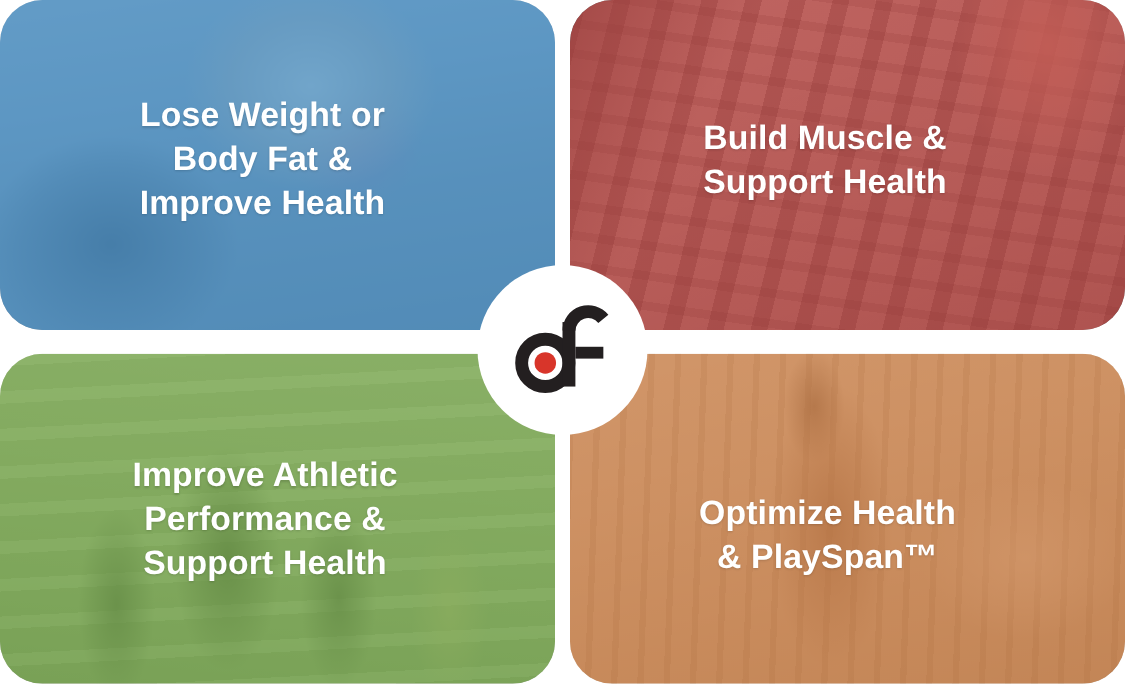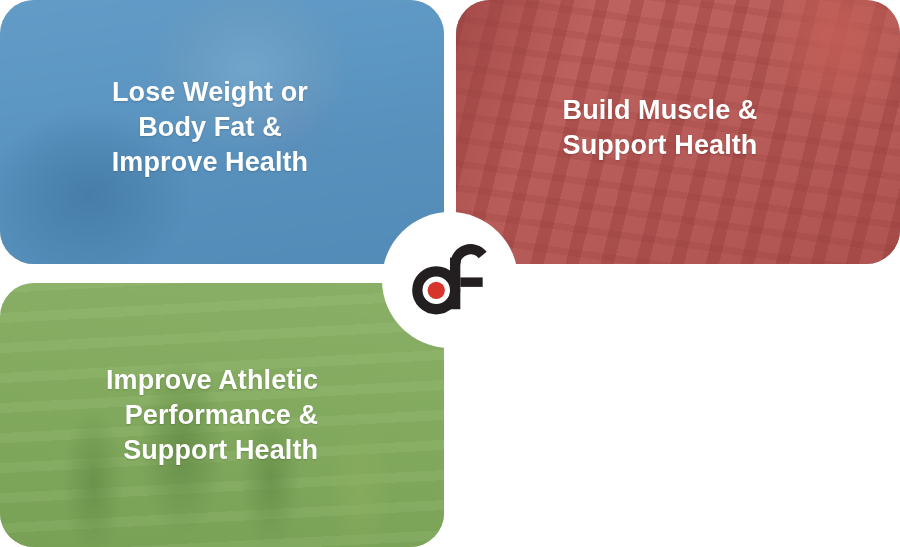--- a/index.html
+++ b/index.html
@@ -104,21 +104,21 @@
     line-height: 35px;
     text-align: center;
     letter-spacing: 0.1px;
     white-space: pre-line;
     text-shadow: 0 1px 2px rgba(0,0,0,0.16);
     padding: 0 16px;
   }
 
   .caption-top-left     { transform: translate(-12px, -5px); }
   .caption-top-right    { transform: translate(-18px, -4px); }
-  .caption-bottom-left  { transform: translate(-10px, 0px); text-align: right; }
+  .caption-bottom-left  { transform: translate(-10px, 0px); }
   .caption-bottom-right { transform: translate(-16px, 13px); }
 
   
   #logo-badge {
     position: absolute;
     left: 382px;
     top: 212px;
     width: 136px;
     height: 136px;
     border-radius: 50%;
@@ -152,20 +152,26 @@
   </div>
 
   <div class="goal-panel panel-bottom-left">
     <div class="panel-photo photo-athletic"></div>
     <div class="panel-tint tint-green"></div>
     <div class="panel-caption caption-bottom-left">Improve Athletic
 Performance &amp;
 Support Health</div>
   </div>
 
+  <div class="goal-panel panel-bottom-right">
+    <div class="panel-photo photo-playspan"></div>
+    <div class="panel-tint tint-orange"></div>
+    <div class="panel-caption caption-bottom-right">Optimize Health
+&amp; PlaySpan™</div>
+  </div>
 
   <div id="logo-badge">
     <svg id="logo-mark" width="86" height="86" viewBox="0 0 100 100">
 
       <circle cx="34" cy="62" r="22" fill="none" stroke="#231f20" stroke-width="12"></circle>
 
       <circle cx="34" cy="62" r="10" fill="#d8352a"></circle>
 
       <rect x="50" y="24" width="12" height="60" fill="#231f20"></rect>
 

